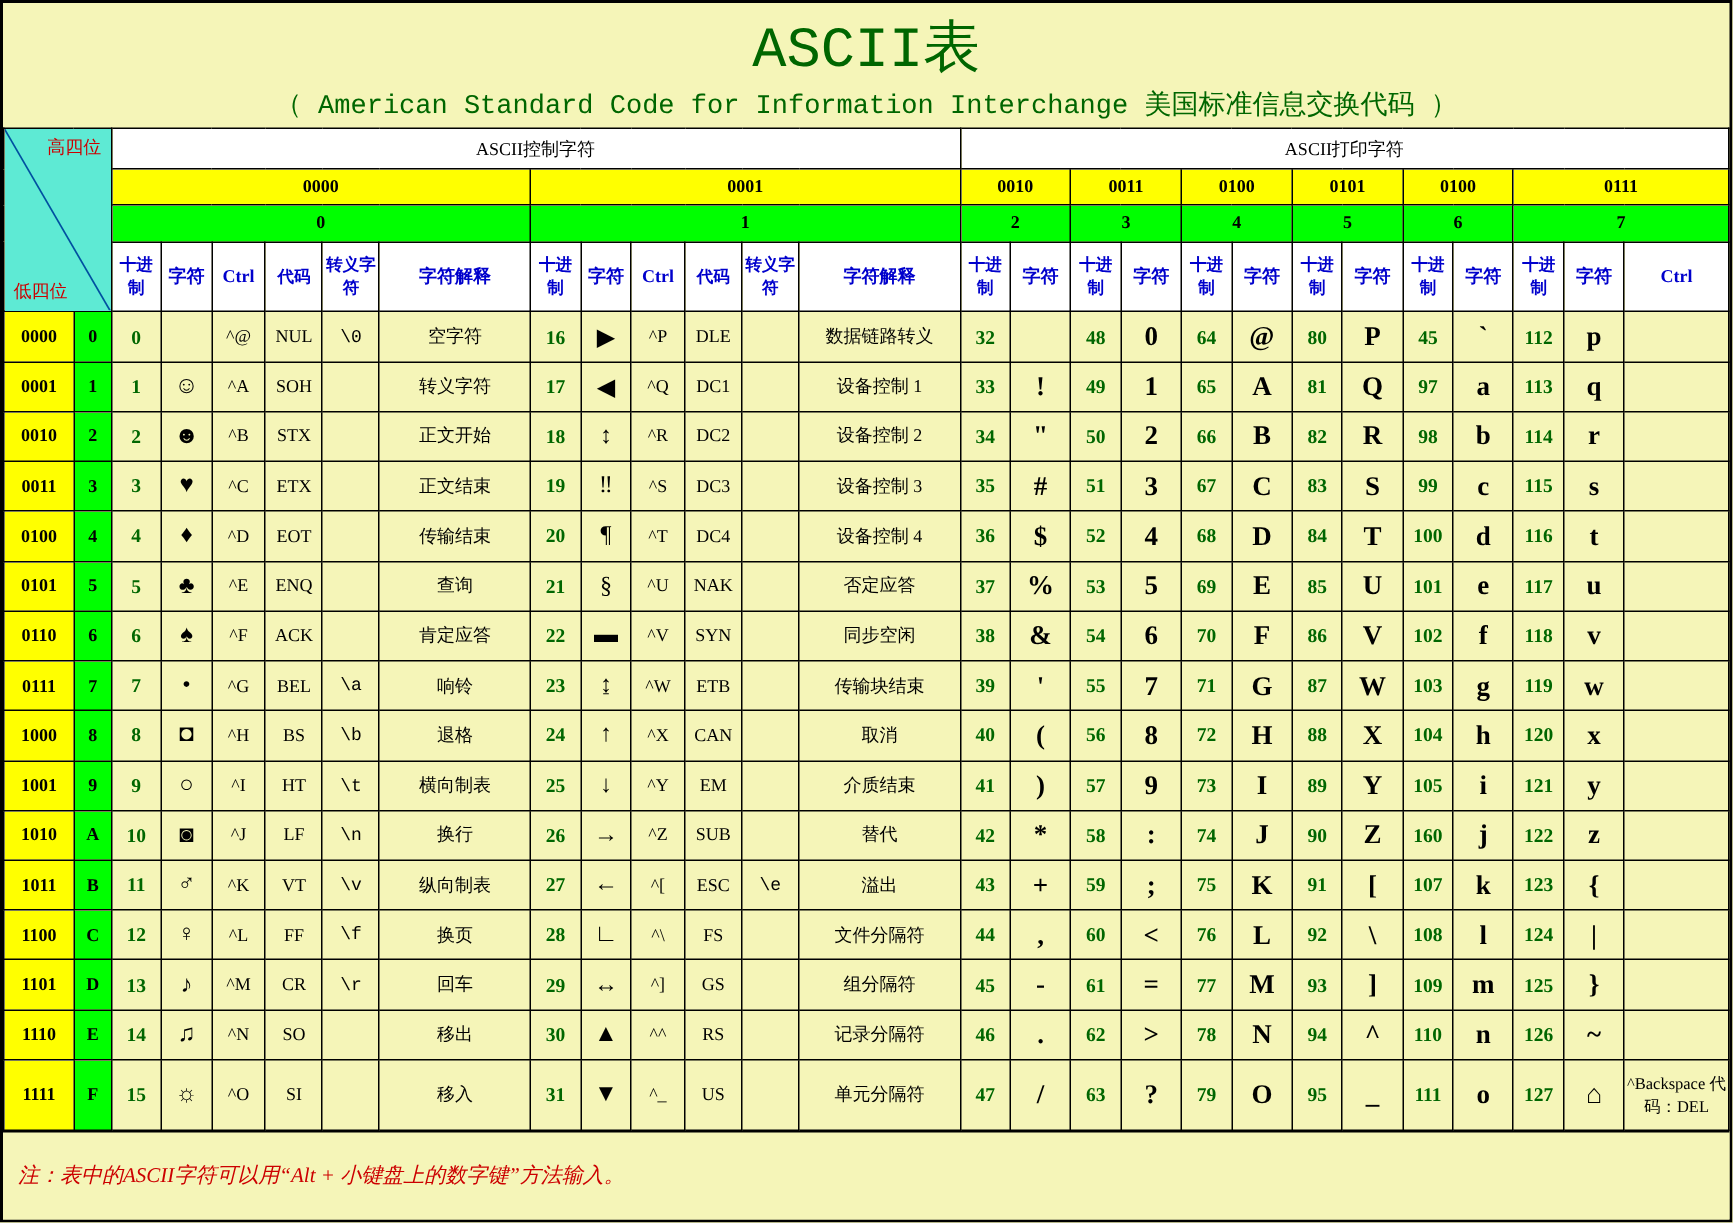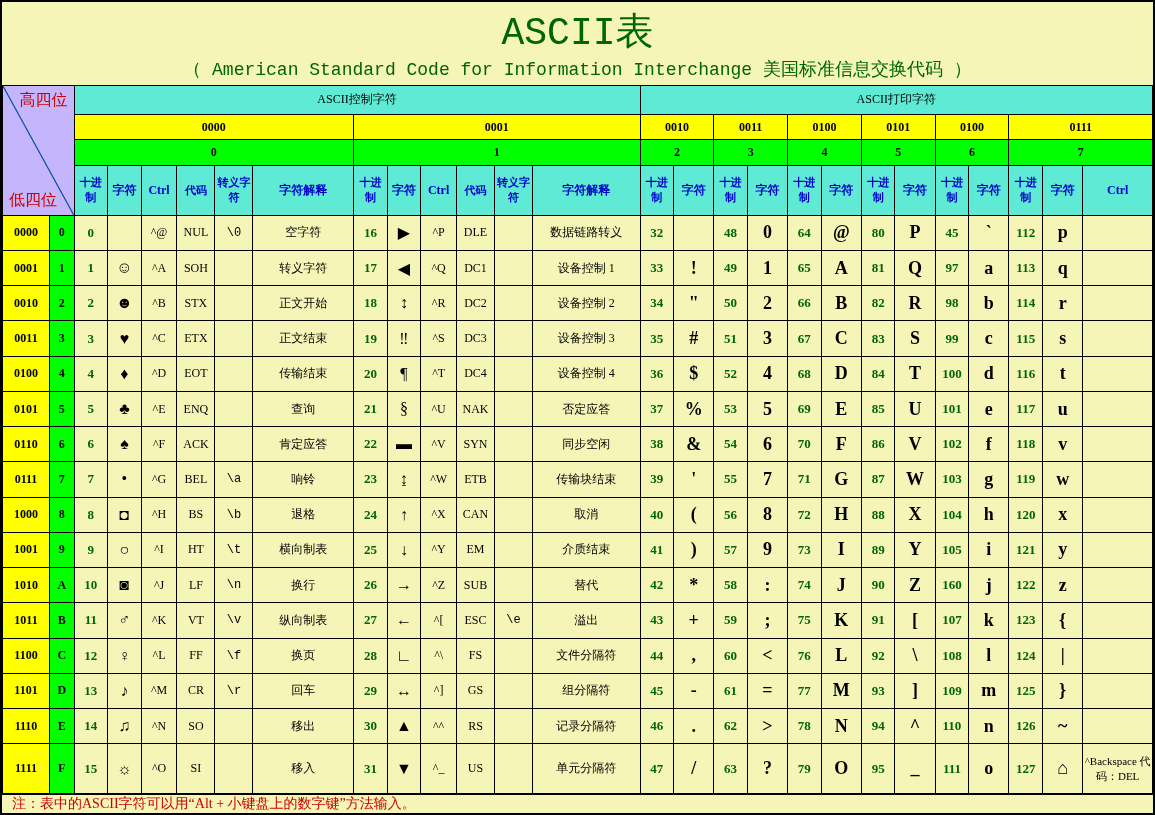--- a/index.html
+++ b/index.html
@@ -38,42 +38,43 @@
     flex: 1;
     table-layout: fixed;
   }
   td, th {
     border: 1px solid #000;
     text-align: center;
     font-size: 12px;
     padding: 0;
     overflow: hidden;
   }
-  .hdr-cyan { background: #5eead4; }
+  .hdr-cyan { background: #ffffff; }
   .hdr-yellow { background: #ffff00; font-weight: bold; }
   .hdr-green { background: #00ff00; font-weight: bold; }
   .row-yellow { background: #ffff00; font-weight: bold; }
   .col-green { background: #00ff00; font-weight: bold; }
   .cell { background: #f5f5b8; }
   .heavy { font-family: "Times New Roman", serif; font-size: 18px; font-weight: bold; }
   .dec { color: #006600; font-weight: bold; font-size: 13px; }
   .sym { font-size: 16px; }
   .blue { color: #0000cc; font-weight: bold; }
   .footer {
     background: #f5f5b8;
     color: #cc0000;
     font-size: 14px;
-    padding: 0 10px;
+    padding: 20px 10px;
     border-top: 1px solid #000;
     text-align: left;
+    font-style: italic;
   }
   .corner {
     position: relative;
-    background: #c4b5fd;
-    font-size: 16px;
+    background: #5eead4;
+    font-size: 12px;
   }
   .corner .top { position: absolute; top: 4px; right: 6px; color:#cc0000;}
   .corner .bot { position: absolute; bottom: 4px; left: 6px; color:#cc0000;}
   .corner svg { position: absolute; top:0; left:0; width:100%; height:100%; }
   .red { color:#cc0000; }
   .small { font-size:11px; }
   .mono { font-family:"Courier New",monospace; }
 </style>
 </head>
 <body>

